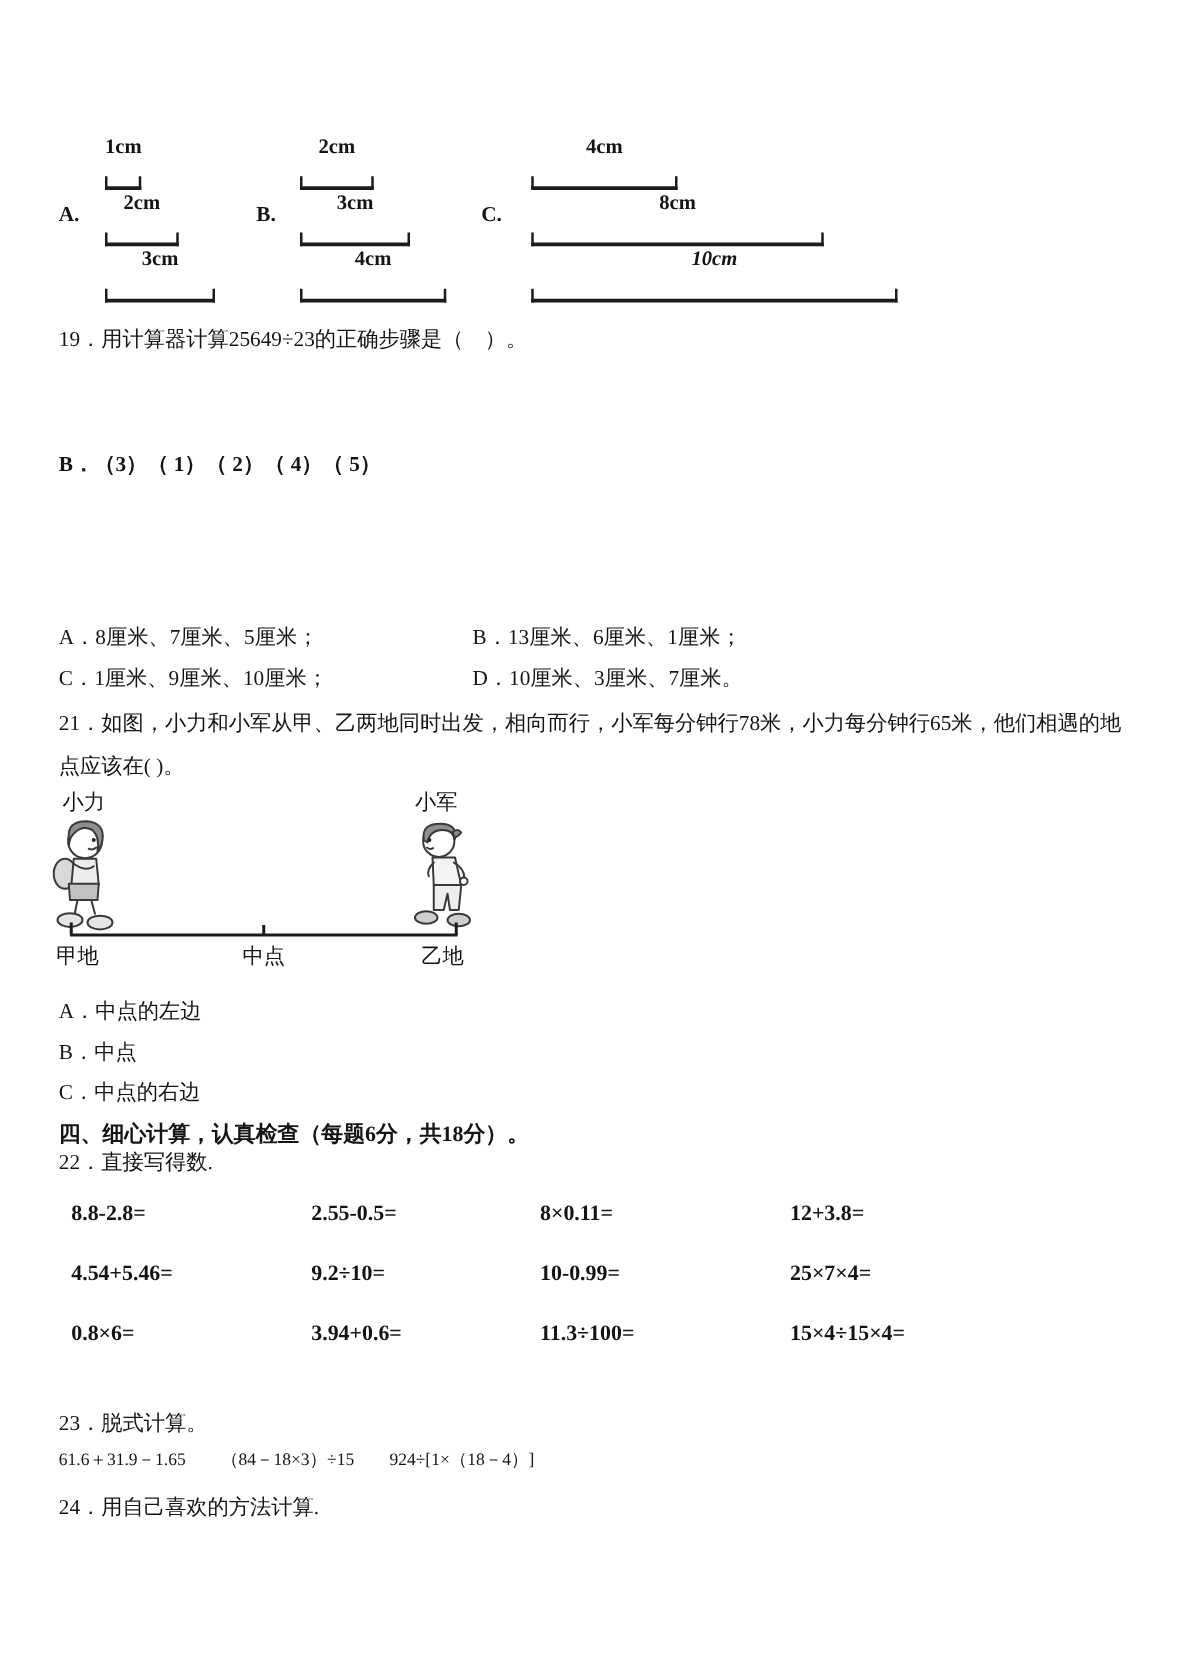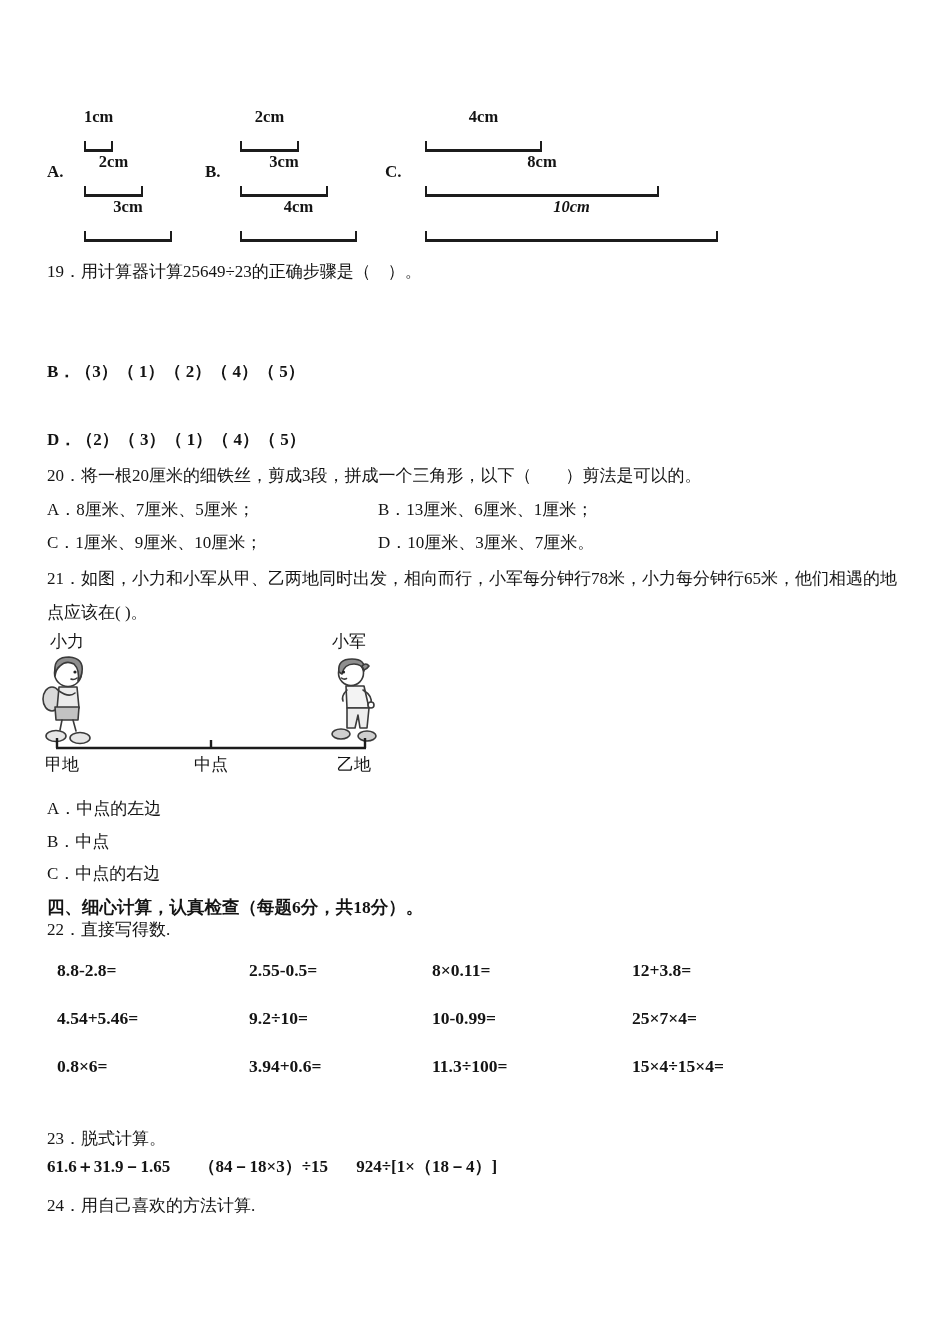--- a/index.html
+++ b/index.html
@@ -18,21 +18,21 @@
   }
   .seg-label{
     position:absolute;text-align:center;font-weight:bold;
     font-size:16.5px;white-space:nowrap;line-height:1.2;
   }
   .grid22{
     position:absolute;left:45px;top:960px;
     display:grid;grid-template-columns:192px 183px 200px auto;
     row-gap:28px;font-weight:bold;font-size:17.5px;line-height:20px;margin-left:12px;
   }
-  .expr-item{font-weight:bold;font-size:17px;margin-right:24px;}
+  .expr-item{font-weight:normal;font-size:14px;margin-right:24px;}
   .fig-svg{position:absolute;}
 </style>
 </head>
 <body>
 
 <div class="page">
 
   <div class="abs bold" style="left:47px;top:161px">A.</div>
   <div class="abs bold" style="left:205px;top:161px">B.</div>
   <div class="abs bold" style="left:385px;top:161px">C.</div>
@@ -53,23 +53,21 @@
 
   <div class="seg-label" style="left: 425px; top: 107px; width: 117px;">4cm</div>
   <div class="seg" style="left: 425px; top: 141px; width: 117px;"></div>
   <div class="seg-label" style="left: 425px; top: 152px; width: 234px;">8cm</div>
   <div class="seg" style="left: 425px; top: 186px; width: 234px;"></div>
   <div class="seg-label" style="left: 425px; top: 197px; width: 293px; font-style: italic;">10cm</div>
   <div class="seg" style="left: 425px; top: 231px; width: 293px;"></div>
 
   <div class="abs" style="left:47px;top:261px">19．用计算器计算25649÷23的正确步骤是（　）。</div>
   <div class="abs bold" style="left:47px;top:361px">B．（3）（ 1）（ 2）（ 4）（ 5）</div>
-  <div class="abs bold" style="left:47px;top:429px">D．（2）（ 3）（ 1）（ 4）（ 5）</div>
 
-  <div class="abs" style="left:47px;top:465px">20．将一根20厘米的细铁丝，剪成3段，拼成一个三角形，以下（　　）剪法是可以的。</div>
   <div class="abs" style="left:47px;top:499px">A．8厘米、7厘米、5厘米；</div>
   <div class="abs" style="left:378px;top:499px">B．13厘米、6厘米、1厘米；</div>
   <div class="abs" style="left:47px;top:532px">C．1厘米、9厘米、10厘米；</div>
   <div class="abs" style="left:378px;top:532px">D．10厘米、3厘米、7厘米。</div>
 
   <div class="abs" style="left:47px;top:568px">21．如图，小力和小军从甲、乙两地同时出发，相向而行，小军每分钟行78米，小力每分钟行65米，他们相遇的地</div>
   <div class="abs" style="left:47px;top:602px">点应该在( )。</div>
 
   <div class="abs" style="left:50px;top:631px">小力</div>
   <div class="abs" style="left:332px;top:631px">小军</div>

